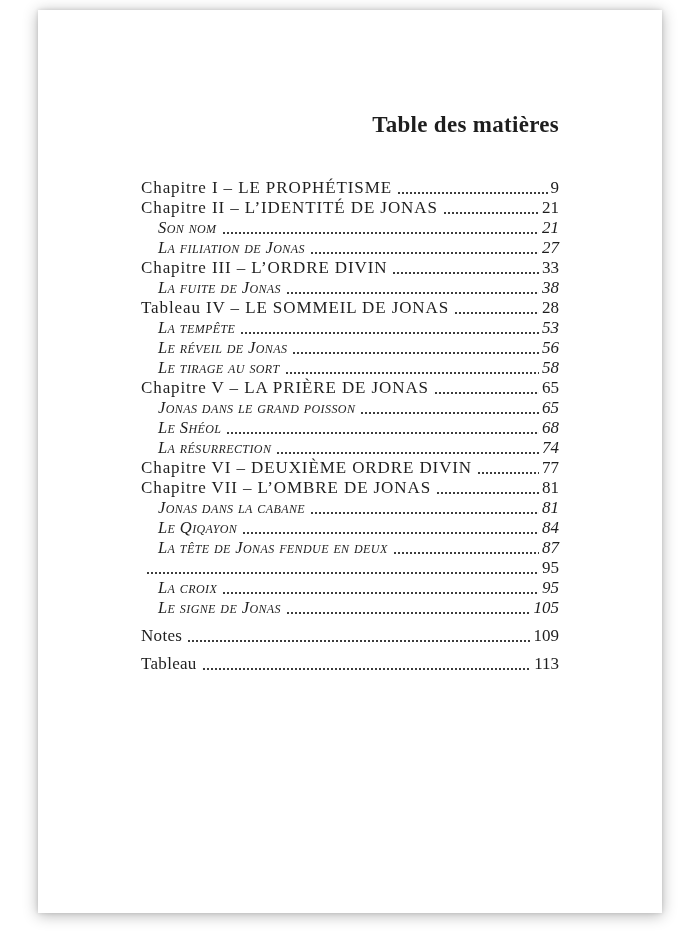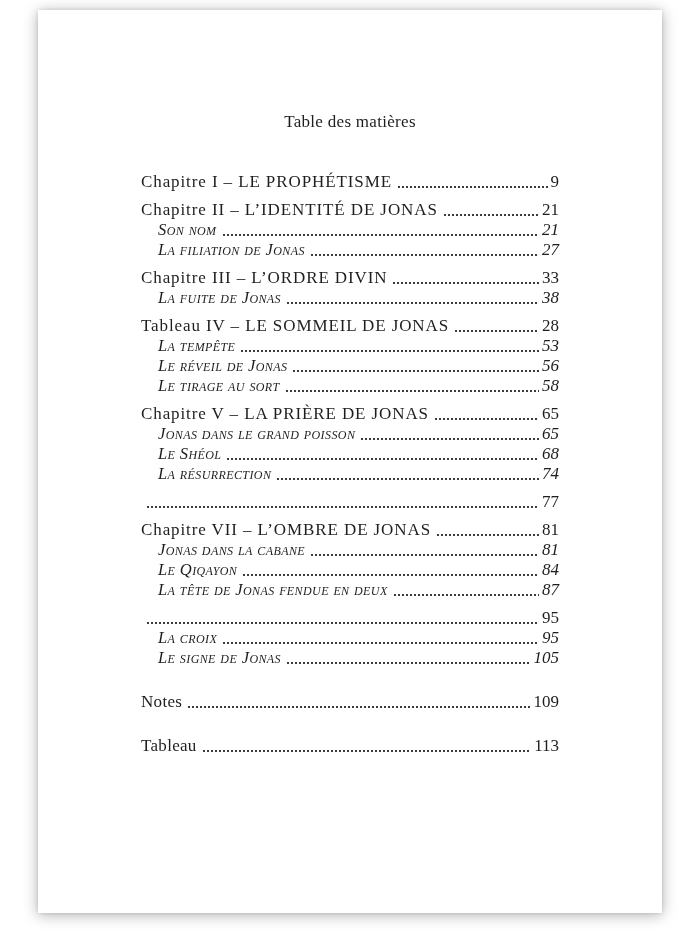--- a/index.html
+++ b/index.html
@@ -18,52 +18,52 @@
   .book-page {
     box-sizing: border-box;
     width: 624px;
     height: 903px;
     margin: 10px auto 0 auto;
     background: #ffffff;
     box-shadow: 0 2px 14px rgba(0,0,0,0.30), 0 0 4px rgba(0,0,0,0.12);
     padding: 102px 103px 0 103px;
   }
   .page-title {
-    text-align: center;
-    font-size: 17px;
-    font-weight: 400;
+    text-align: right;
+    font-size: 23px;
+    font-weight: 700;
     letter-spacing: 0.3px;
     margin: 0 0 40px 0;
   }
   .toc {
     width: 100%;
   }
   .row {
     display: flex;
     align-items: flex-end;
     font-size: 17px;
     line-height: 20px;
     white-space: nowrap;
   }
   .row.chapter {
-    margin-top: 8px;
+    margin-top: 0;
     letter-spacing: 0.9px;
   }
   .row.chapter.first {
     margin-top: 0;
   }
   .row.sub {
     font-variant: small-caps;
     font-size: 16.5px;
     letter-spacing: 0.4px;
     padding-left: 17px;
     font-style: italic;
   }
   .row.plain {
-    margin-top: 24px;
+    margin-top: 8px;
     letter-spacing: 0.3px;
   }
   .label {
     flex: 0 0 auto;
   }
   .leader {
     flex: 1 1 auto;
     height: 5px;
     margin: 0 3px 3px 5px;
     background-image: radial-gradient(circle, #3c3c3c 0.9px, transparent 1.2px);
@@ -166,20 +166,21 @@
         <span class="pagenum">68</span>
       </div>
 
       <div class="row sub">
         <span class="label">La résurrection</span>
         <span class="leader"></span>
         <span class="pagenum">74</span>
       </div>
 
       <div class="row chapter">
+        <span class="label">Chapitre VI – DEUXIÈME ORDRE DIVIN</span>
         <span class="leader"></span>
         <span class="pagenum">77</span>
       </div>
 
       <div class="row chapter">
         <span class="label">Chapitre VII – L’OMBRE DE JONAS</span>
         <span class="leader"></span>
         <span class="pagenum">81</span>
       </div>
 

